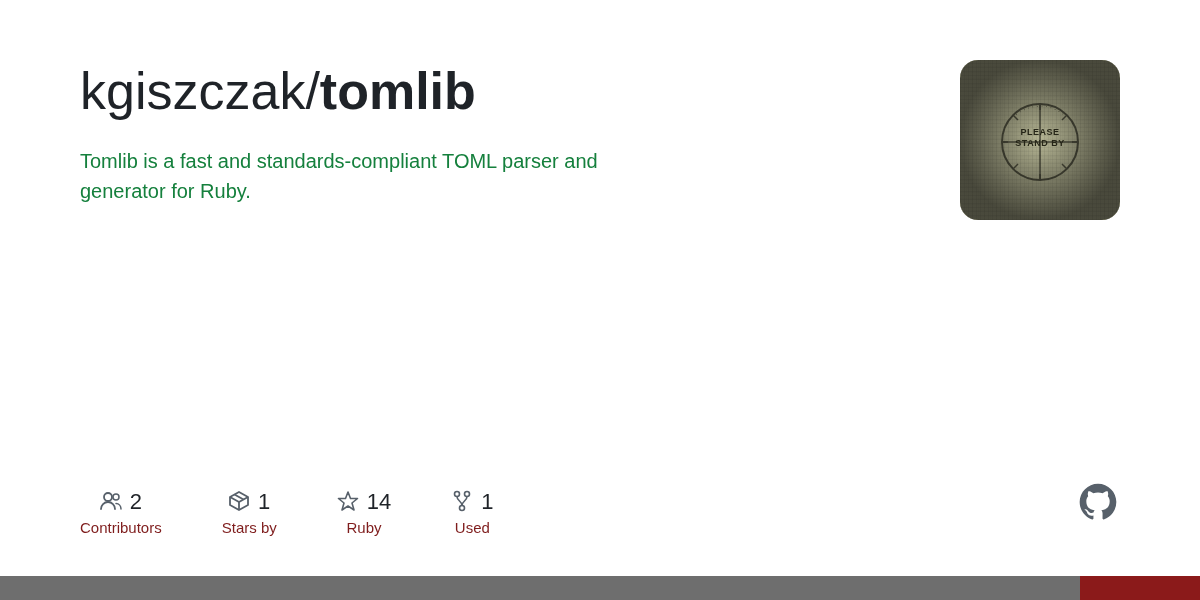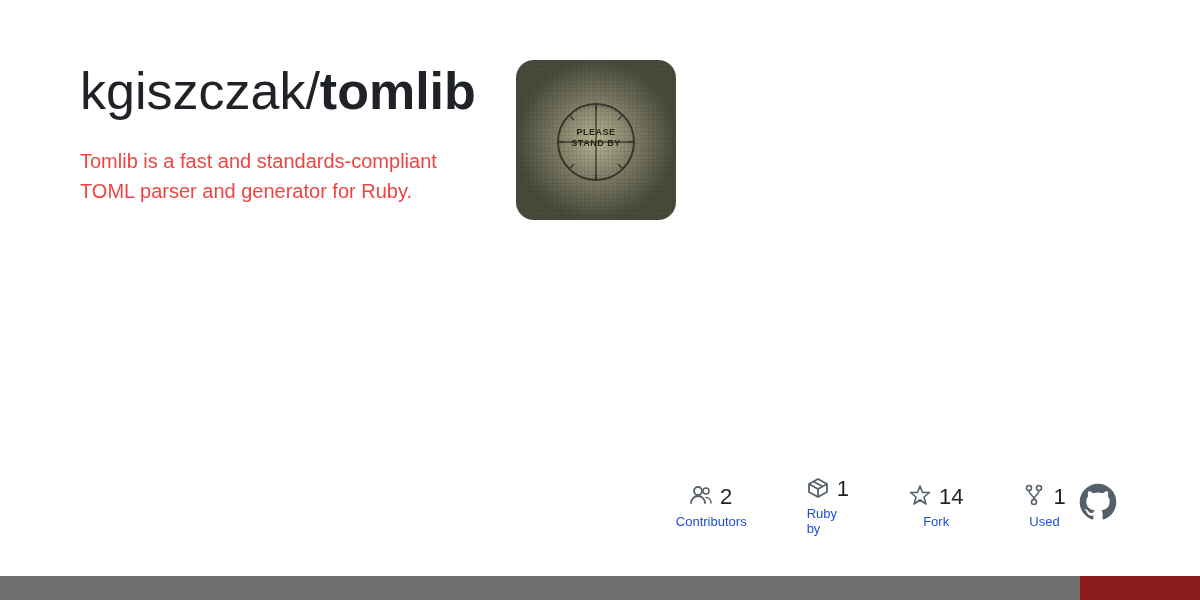--- a/index.html
+++ b/index.html
@@ -15,21 +15,21 @@
       height: 600px;
       overflow: hidden;
       display: flex;
       flex-direction: column;
     }
 
     .main-content {
       flex: 1;
       padding: 60px 80px 40px 80px;
       display: flex;
-      flex-direction: row;
+      flex-direction: column;
       position: relative;
     }
 
     .header-row {
       display: flex;
       align-items: flex-start;
       justify-content: space-between;
     }
 
     .title-section {
@@ -43,21 +43,21 @@
       line-height: 1.2;
       margin-bottom: 24px;
     }
 
     .repo-title strong {
       font-weight: 700;
     }
 
     .repo-description {
       font-size: 20px;
-      color: #ef4444;
+      color: #15803d;
       line-height: 1.5;
       max-width: 520px;
     }
 
     .repo-avatar {
       width: 160px;
       height: 160px;
       border-radius: 18px;
       overflow: hidden;
       flex-shrink: 0;
@@ -110,22 +110,22 @@
       margin-bottom: 4px;
     }
 
     .stat-number {
       font-size: 22px;
       font-weight: 500;
       color: #1f2328;
     }
 
     .stat-label {
-      font-size: 13px;
-      color: #1d4ed8;
+      font-size: 15px;
+      color: #7f1d1d;
     }
 
     .stat-icon {
       color: #57606a;
       font-size: 20px;
       line-height: 1;
     }
 
     .github-icon-wrap {
       position: absolute;
@@ -237,33 +237,33 @@
           <svg width="22" height="22" viewBox="0 0 22 22" fill="none" xmlns="http://www.w3.org/2000/svg">
             <polygon points="11,2 20,7 20,15 11,20 2,15 2,7" stroke="#57606a" stroke-width="1.8" fill="none" stroke-linejoin="round"></polygon>
             <line x1="11" y1="20" x2="11" y2="12" stroke="#57606a" stroke-width="1.8"></line>
             <line x1="2" y1="7" x2="11" y2="12" stroke="#57606a" stroke-width="1.8"></line>
             <line x1="20" y1="7" x2="11" y2="12" stroke="#57606a" stroke-width="1.8"></line>
             <line x1="6.5" y1="4.5" x2="15.5" y2="9.5" stroke="#57606a" stroke-width="1.8"></line>
           </svg>
         </span>
         <span class="stat-number">1</span>
       </div>
-      <span class="stat-label">Ruby by</span>
+      <span class="stat-label">Stars by</span>
     </div>
 
     <div class="stat-item">
       <div class="stat-top">
         <span class="stat-icon">
           <svg width="22" height="22" viewBox="0 0 22 22" fill="none" xmlns="http://www.w3.org/2000/svg">
             <polygon points="11,2 13.5,8.5 20.5,8.5 15,13 17,20 11,16 5,20 7,13 1.5,8.5 8.5,8.5" stroke="#57606a" stroke-width="1.6" fill="none" stroke-linejoin="round"></polygon>
           </svg>
         </span>
         <span class="stat-number">14</span>
       </div>
-      <span class="stat-label">Fork</span>
+      <span class="stat-label">Ruby</span>
     </div>
 
     <div class="stat-item">
       <div class="stat-top">
         <span class="stat-icon">
           <svg width="22" height="22" viewBox="0 0 22 22" fill="none" xmlns="http://www.w3.org/2000/svg">
             <circle cx="6" cy="4" r="2.5" stroke="#57606a" stroke-width="1.6" fill="none"></circle>
             <circle cx="16" cy="4" r="2.5" stroke="#57606a" stroke-width="1.6" fill="none"></circle>
             <circle cx="11" cy="18" r="2.5" stroke="#57606a" stroke-width="1.6" fill="none"></circle>
             <path d="M6 6.5 C6 11 11 11 11 15.5" stroke="#57606a" stroke-width="1.6" fill="none"></path>

